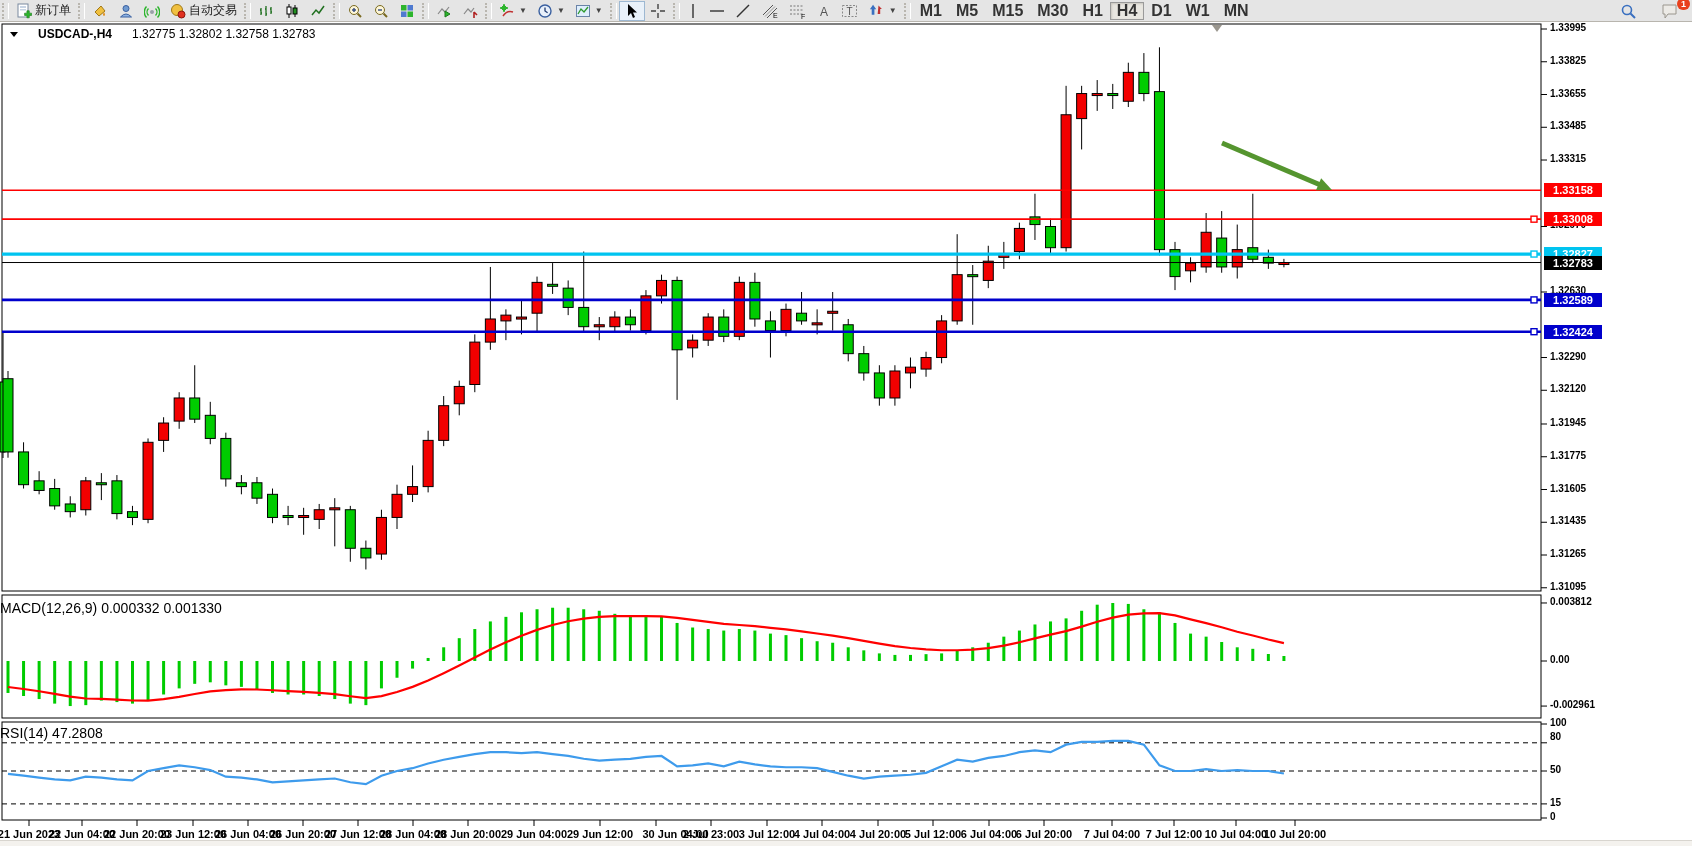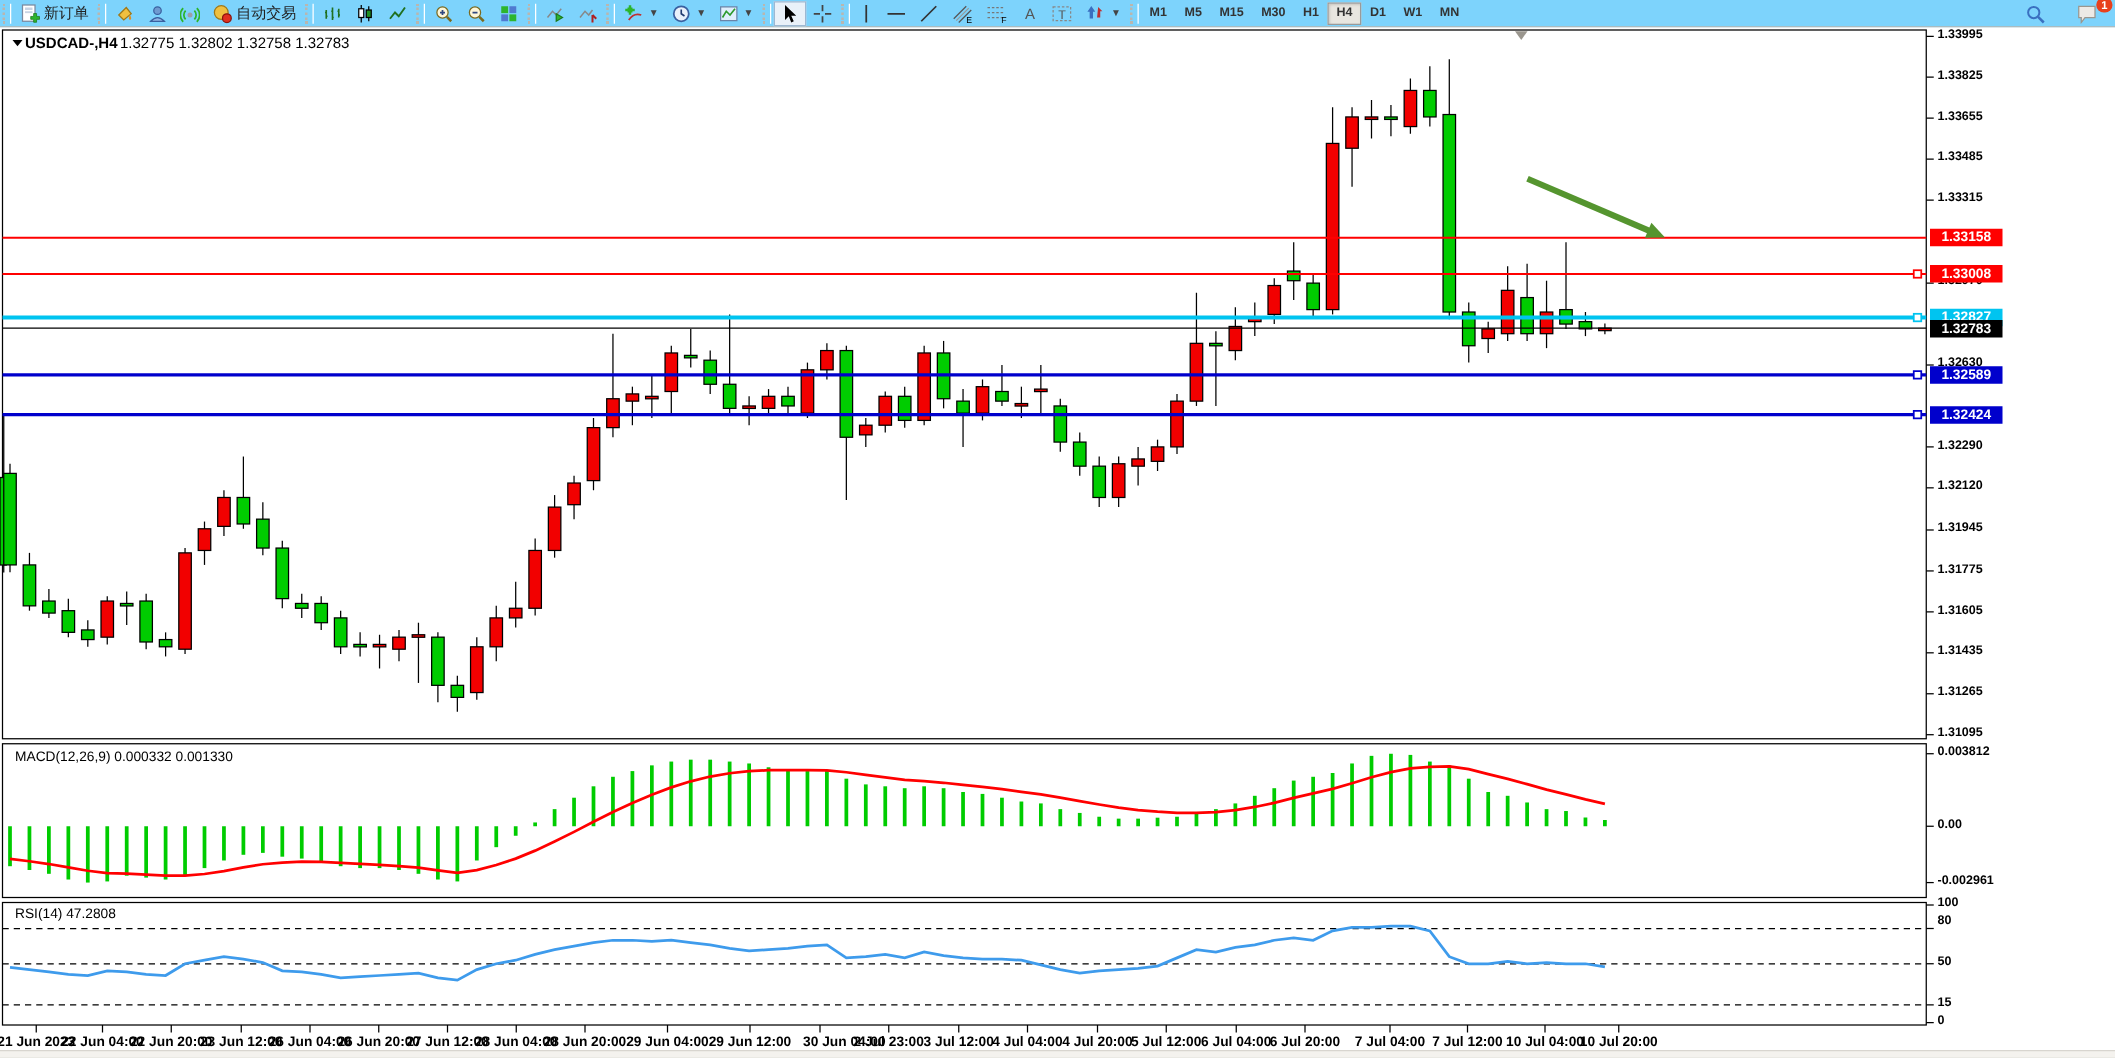--- a/index.html
+++ b/index.html
@@ -1,42 +1,42 @@
 <!DOCTYPE html>
 <html><head>
 <meta charset="utf-8">
 <style>
   html,body{margin:0;padding:0;background:#d4d0c8;}
   *{box-sizing:border-box;}
   #app{position:relative;width:1692px;height:846px;background:#ffffff;
        font-family:"Liberation Sans",sans-serif;overflow:hidden;-webkit-font-smoothing:none;}
   
-  #toolbar{position:absolute;left:0;top:0;width:1692px;height:22px;background:#7dd3fc;
+  #toolbar{position:absolute;left:0;top:0;width:1692px;height:22px;background:#e5e5e5;
            border-bottom:1px solid #b8b5ae;display:flex;align-items:center;font-size:12px;color:#222;}
   .grip{width:7px;height:16px;margin:0 2px;border-left:2px dotted #b9b6af;border-right:1px solid #fff;}
   .tbtn{height:20px;display:flex;align-items:center;gap:3px;padding:0 4px;border:1px solid transparent;cursor:default;}
   .tbtn.pressed{border:1px solid #9db8d2;background:#e9f1f9;}
   .tbtn svg{display:block;}
   .dd{font-size:8px;color:#444;margin-left:1px;}
-  .tf{height:18px;padding:0 6px;font-size:10px;font-weight:700;color:#333;display:flex;align-items:center;border:1px solid transparent;}
+  .tf{height:18px;padding:0 6px;font-size:16px;font-weight:700;color:#333;display:flex;align-items:center;border:1px solid transparent;}
   .tf.active{border:1px solid #9a9a9a;background:#e8e6e0;box-shadow:inset 1px 1px 2px #c9c6bf;}
   #tb-right{position:absolute;right:8px;top:0;height:22px;display:flex;align-items:center;gap:14px;}
   .badge{position:absolute;top:-4px;right:-7px;background:#e8401c;color:#fff;border-radius:8px;
          font-size:9px;font-weight:700;padding:1px 4px;line-height:10px;}
   
   #chart{position:absolute;left:0;top:22px;width:1692px;height:824px;background:#fff;}
   #plot{position:absolute;left:0;top:0;}
   .lbl{position:absolute;font-size:10px;font-weight:700;color:#000;white-space:nowrap;}
   .hbadge{position:absolute;left:1544px;width:58px;height:14px;line-height:14px;text-align:center;
           color:#fff;font-size:11px;font-weight:700;}
-  #title-row{position:absolute;left:10px;top:5px;display:flex;align-items:center;gap:2px;
+  #title-row{position:absolute;left:10px;top:5px;display:flex;align-items:center;gap:20px;
              font-size:12px;color:#000;}
   .menu-tri{width:0;height:0;border-left:4px solid transparent;border-right:4px solid transparent;
             border-top:5px solid #000;display:inline-block;}
-  .pane-label{position:absolute;left:12px;font-size:11px;color:#000;}
+  .pane-label{position:absolute;left:0;font-size:14px;color:#000;}
   .time-lbl{position:absolute;top:806px;transform:translateX(-50%);font-size:11px;font-weight:700;color:#000;}
   #bottom-strip{position:absolute;left:0;top:818px;width:1692px;height:6px;background:#f4f2ee;border-top:1px solid #d8d5cf;}
 </style>
 </head>
 <body>
 
 <div id="app">
 
   <div id="toolbar">
     <div class="grip"></div>

